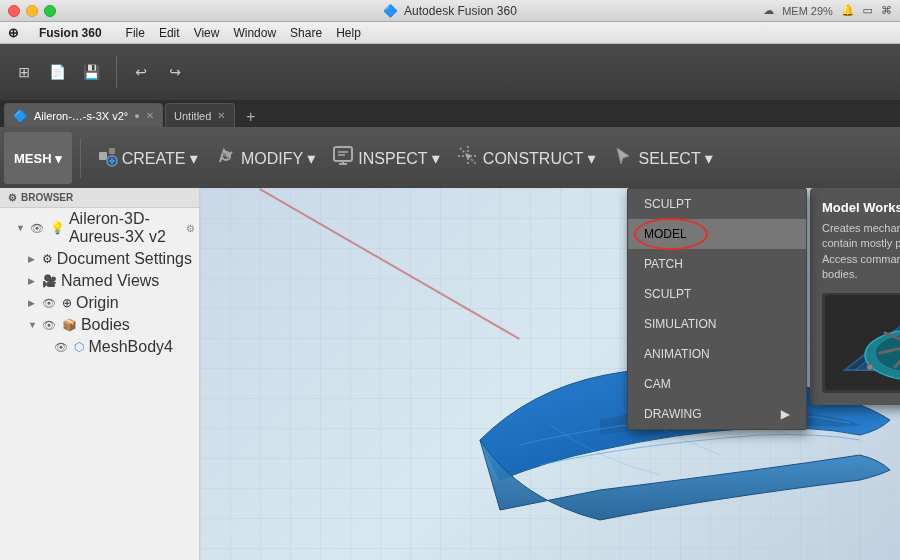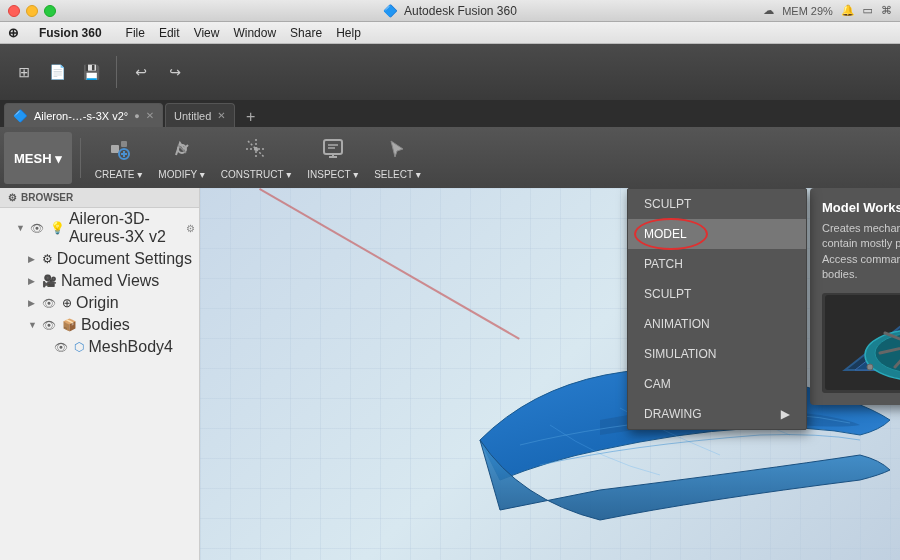--- a/index.html
+++ b/index.html
@@ -115,31 +115,31 @@
       height: 60px;
       background: linear-gradient(to bottom, #555, #444);
       display: flex;
       align-items: center;
       padding: 0 1px 0 4px;
       gap: 4px;
       position: relative;
     }
     .ws-btn {
       display: flex;
-      flex-direction: column;
+      flex-direction: row;
       align-items: center;
       justify-content: center;
       min-width: 48px;
       height: 52px;
       padding: 0 6px;
       background: transparent;
       border: none;
       border-radius: 3px;
       color: #ddd;
-      font-size: 10px;
+      font-size: 16px;
       cursor: pointer;
       gap: 3px;
     }
     .ws-btn .icon-area { font-size: 20px; color: #ddd; }
     .ws-separator { width: 1px; height: 40px; background: #666; margin: 0 4px; }
 
     
     .mesh-btn {
       background: #666;
       color: #fff;
@@ -246,21 +246,21 @@
       padding: 8px 16px;
       font-size: 12px;
       color: #ddd;
       cursor: pointer;
       display: flex;
       align-items: center;
       justify-content: space-between;
     }
     .dropdown-item.selected {
       background: #777;
-      color: #ffffff;
+      color: #000000;
     }
 
     
     .model-item-wrapper {
       position: relative;
     }
     .red-circle {
       position: absolute;
       left: 6px;
       top: 50%;
@@ -403,40 +403,40 @@
         <circle cx="12" cy="12" r="4" fill="none" stroke="#aaa" stroke-width="2"></circle>
         <path d="M8 8 L16 16" stroke="#888" stroke-width="1.5"></path>
       </svg>
     </div>
     <span>MODIFY ▾</span>
   </button>
 
   <button class="ws-btn">
     <div class="icon-area">
       <svg width="24" height="24" viewBox="0 0 24 24">
-        <line x1="12" y1="2" x2="12" y2="22" stroke="#aaa" stroke-width="1.5" stroke-dasharray="2,2"></line>
-        <line x1="2" y1="12" x2="22" y2="12" stroke="#aaa" stroke-width="1.5" stroke-dasharray="2,2"></line>
-        <line x1="4" y1="4" x2="20" y2="20" stroke="#aaa" stroke-width="1.5" stroke-dasharray="2,2"></line>
-        <circle cx="12" cy="12" r="2" fill="#aaa"></circle>
-      </svg>
-    </div>
-    <span>CONSTRUCT ▾</span>
-  </button>
-
-  <button class="ws-btn">
-    <div class="icon-area">
-      <svg width="24" height="24" viewBox="0 0 24 24">
         <rect x="3" y="3" width="18" height="14" rx="2" fill="none" stroke="#aaa" stroke-width="2"></rect>
         <line x1="8" y1="20" x2="16" y2="20" stroke="#aaa" stroke-width="2"></line>
         <line x1="12" y1="17" x2="12" y2="20" stroke="#aaa" stroke-width="2"></line>
         <line x1="7" y1="8" x2="17" y2="8" stroke="#aaa" stroke-width="1.5"></line>
         <line x1="7" y1="11" x2="14" y2="11" stroke="#aaa" stroke-width="1.5"></line>
       </svg>
     </div>
     <span>INSPECT ▾</span>
+  </button>
+
+  <button class="ws-btn">
+    <div class="icon-area">
+      <svg width="24" height="24" viewBox="0 0 24 24">
+        <line x1="12" y1="2" x2="12" y2="22" stroke="#aaa" stroke-width="1.5" stroke-dasharray="2,2"></line>
+        <line x1="2" y1="12" x2="22" y2="12" stroke="#aaa" stroke-width="1.5" stroke-dasharray="2,2"></line>
+        <line x1="4" y1="4" x2="20" y2="20" stroke="#aaa" stroke-width="1.5" stroke-dasharray="2,2"></line>
+        <circle cx="12" cy="12" r="2" fill="#aaa"></circle>
+      </svg>
+    </div>
+    <span>CONSTRUCT ▾</span>
   </button>
 
   <button class="ws-btn">
     <div class="icon-area">
       <svg width="24" height="24" viewBox="0 0 24 24">
         <path d="M6 4 L18 12 L12 14 L10 20 Z" fill="#aaa" stroke="#888" stroke-width="1"></path>
       </svg>
     </div>
     <span>SELECT ▾</span>
   </button>
@@ -544,24 +544,24 @@
         </div>
         <div class="red-circle"></div>
       </div>
       <div class="dropdown-item">
         <span>PATCH</span>
       </div>
       <div class="dropdown-item">
         <span>SCULPT</span>
       </div>
       <div class="dropdown-item">
+        <span>SIMULATION</span>
+      </div>
+      <div class="dropdown-item">
         <span>ANIMATION</span>
-      </div>
-      <div class="dropdown-item">
-        <span>SIMULATION</span>
       </div>
       <div class="dropdown-item">
         <span>CAM</span>
       </div>
       <div class="dropdown-item">
         <span>DRAWING</span>
         <span>▶</span>
       </div>
     </div>
 

